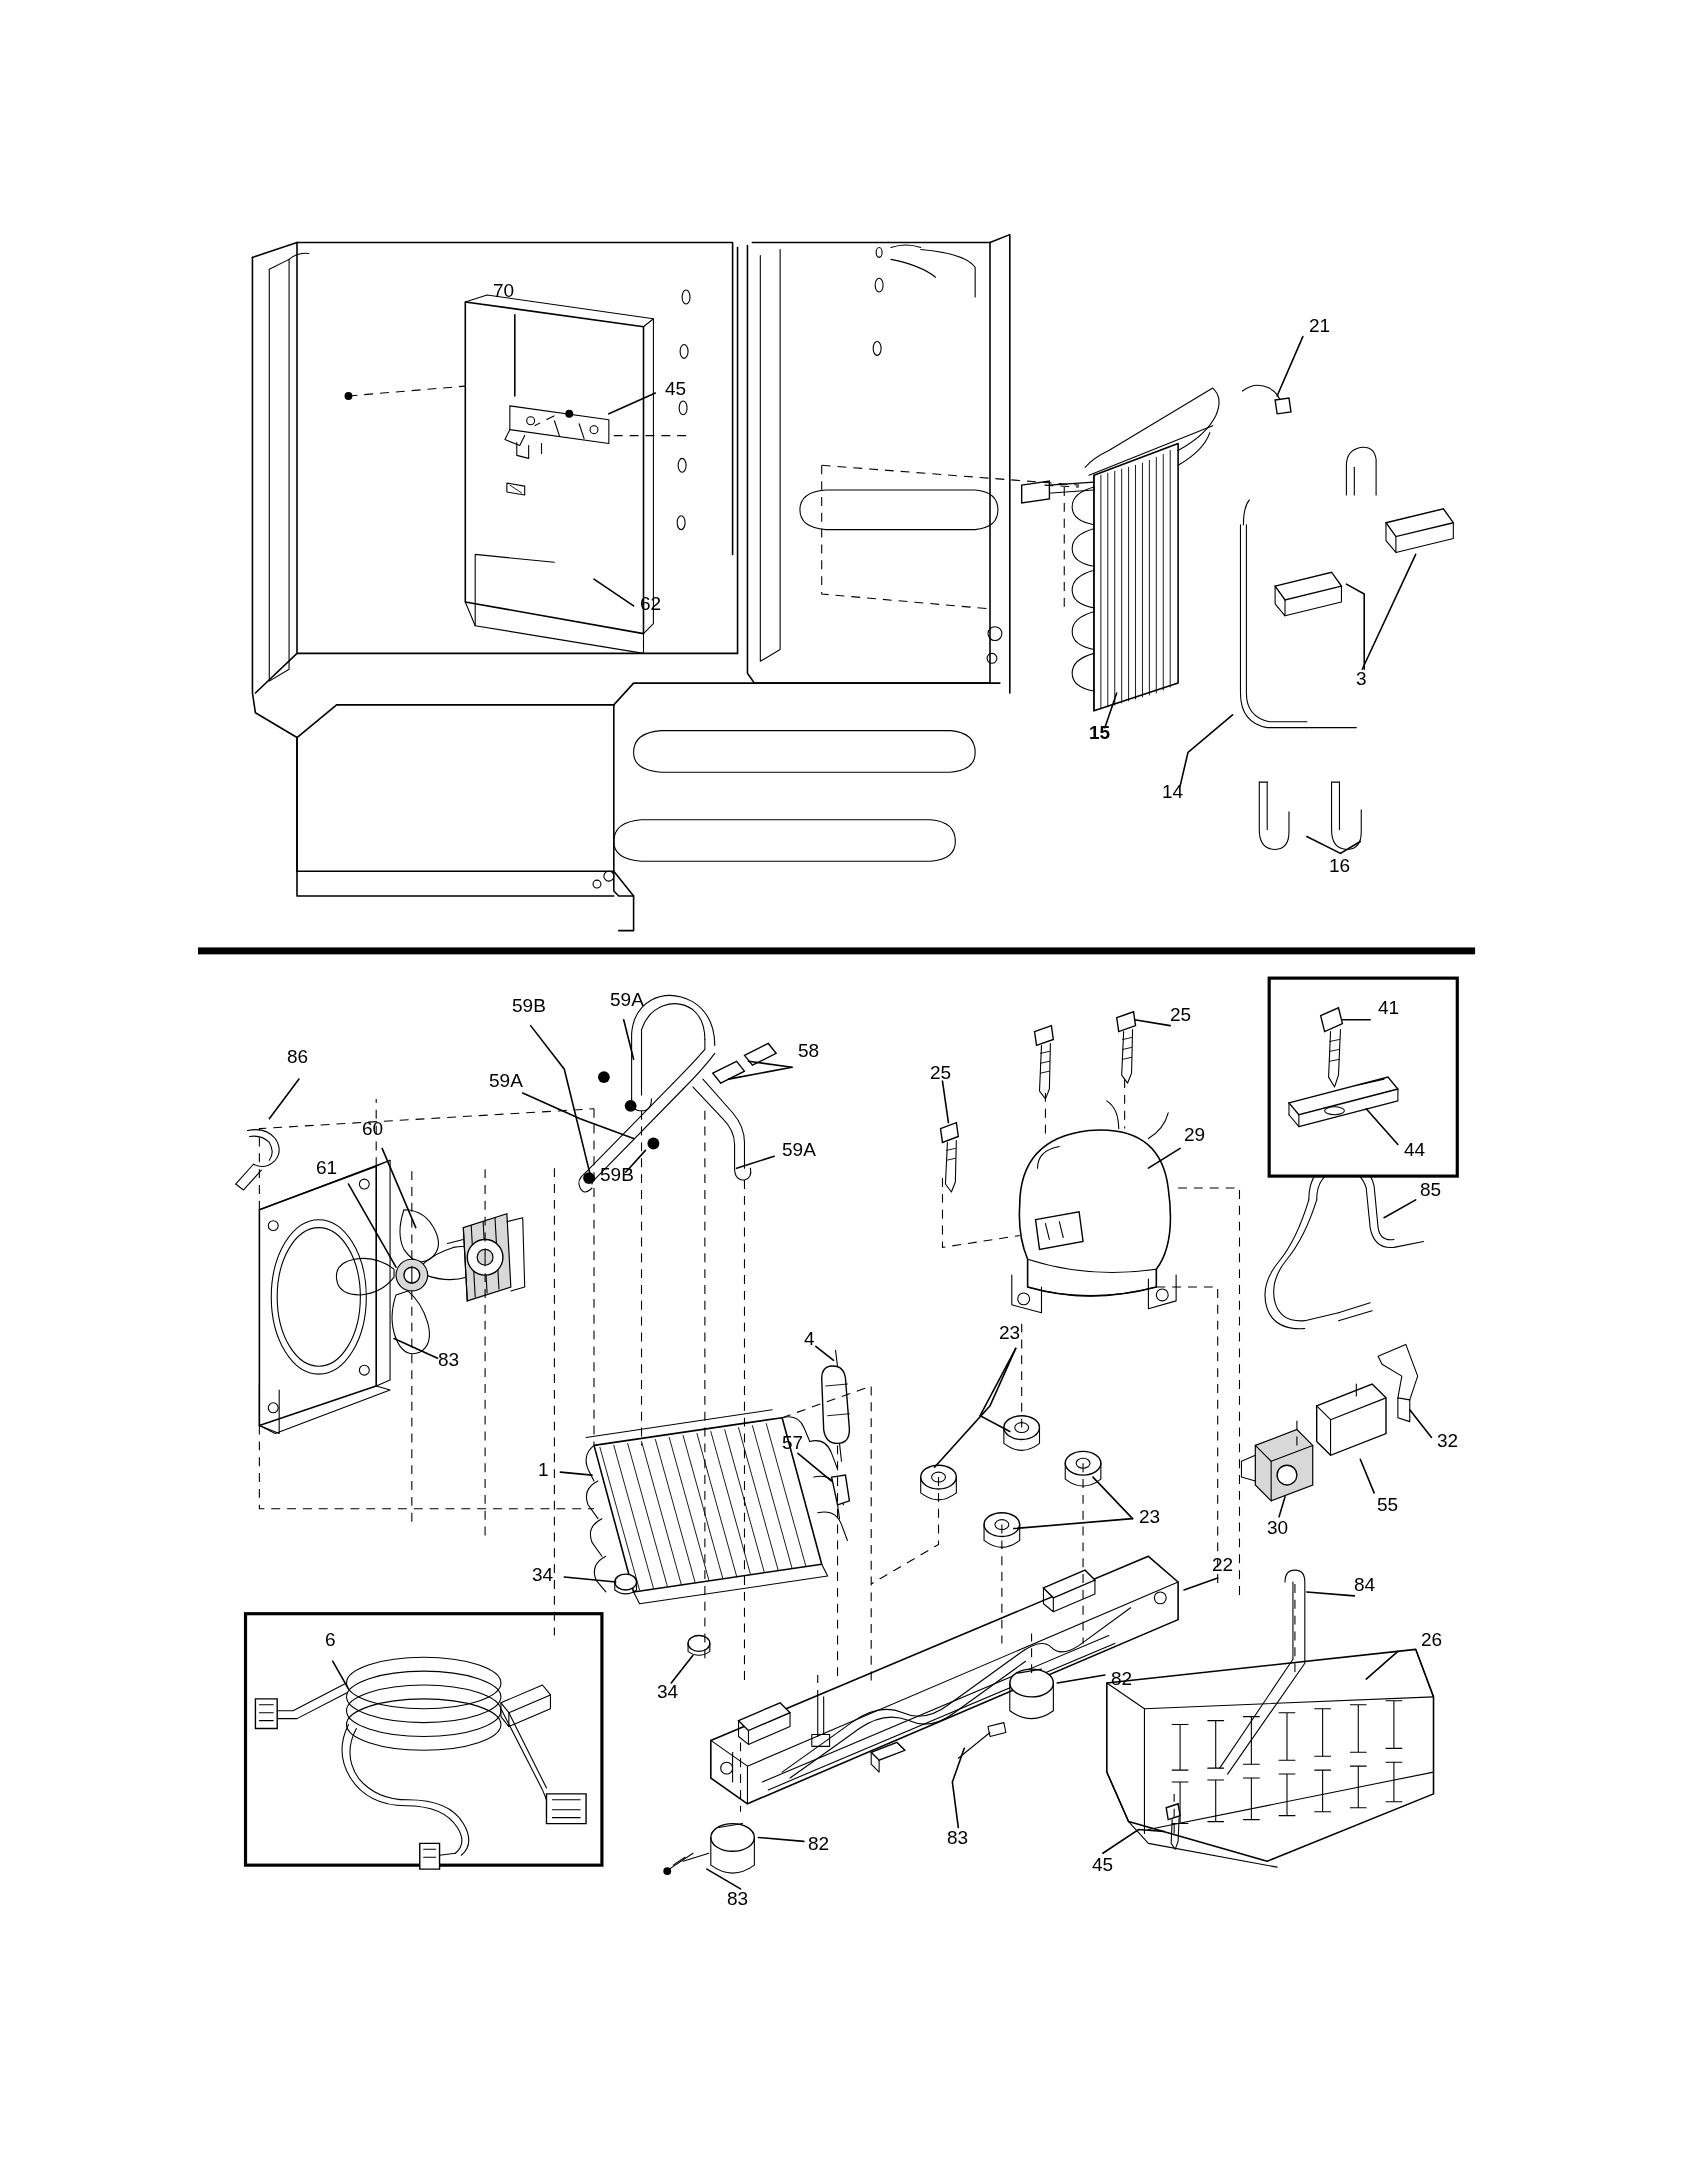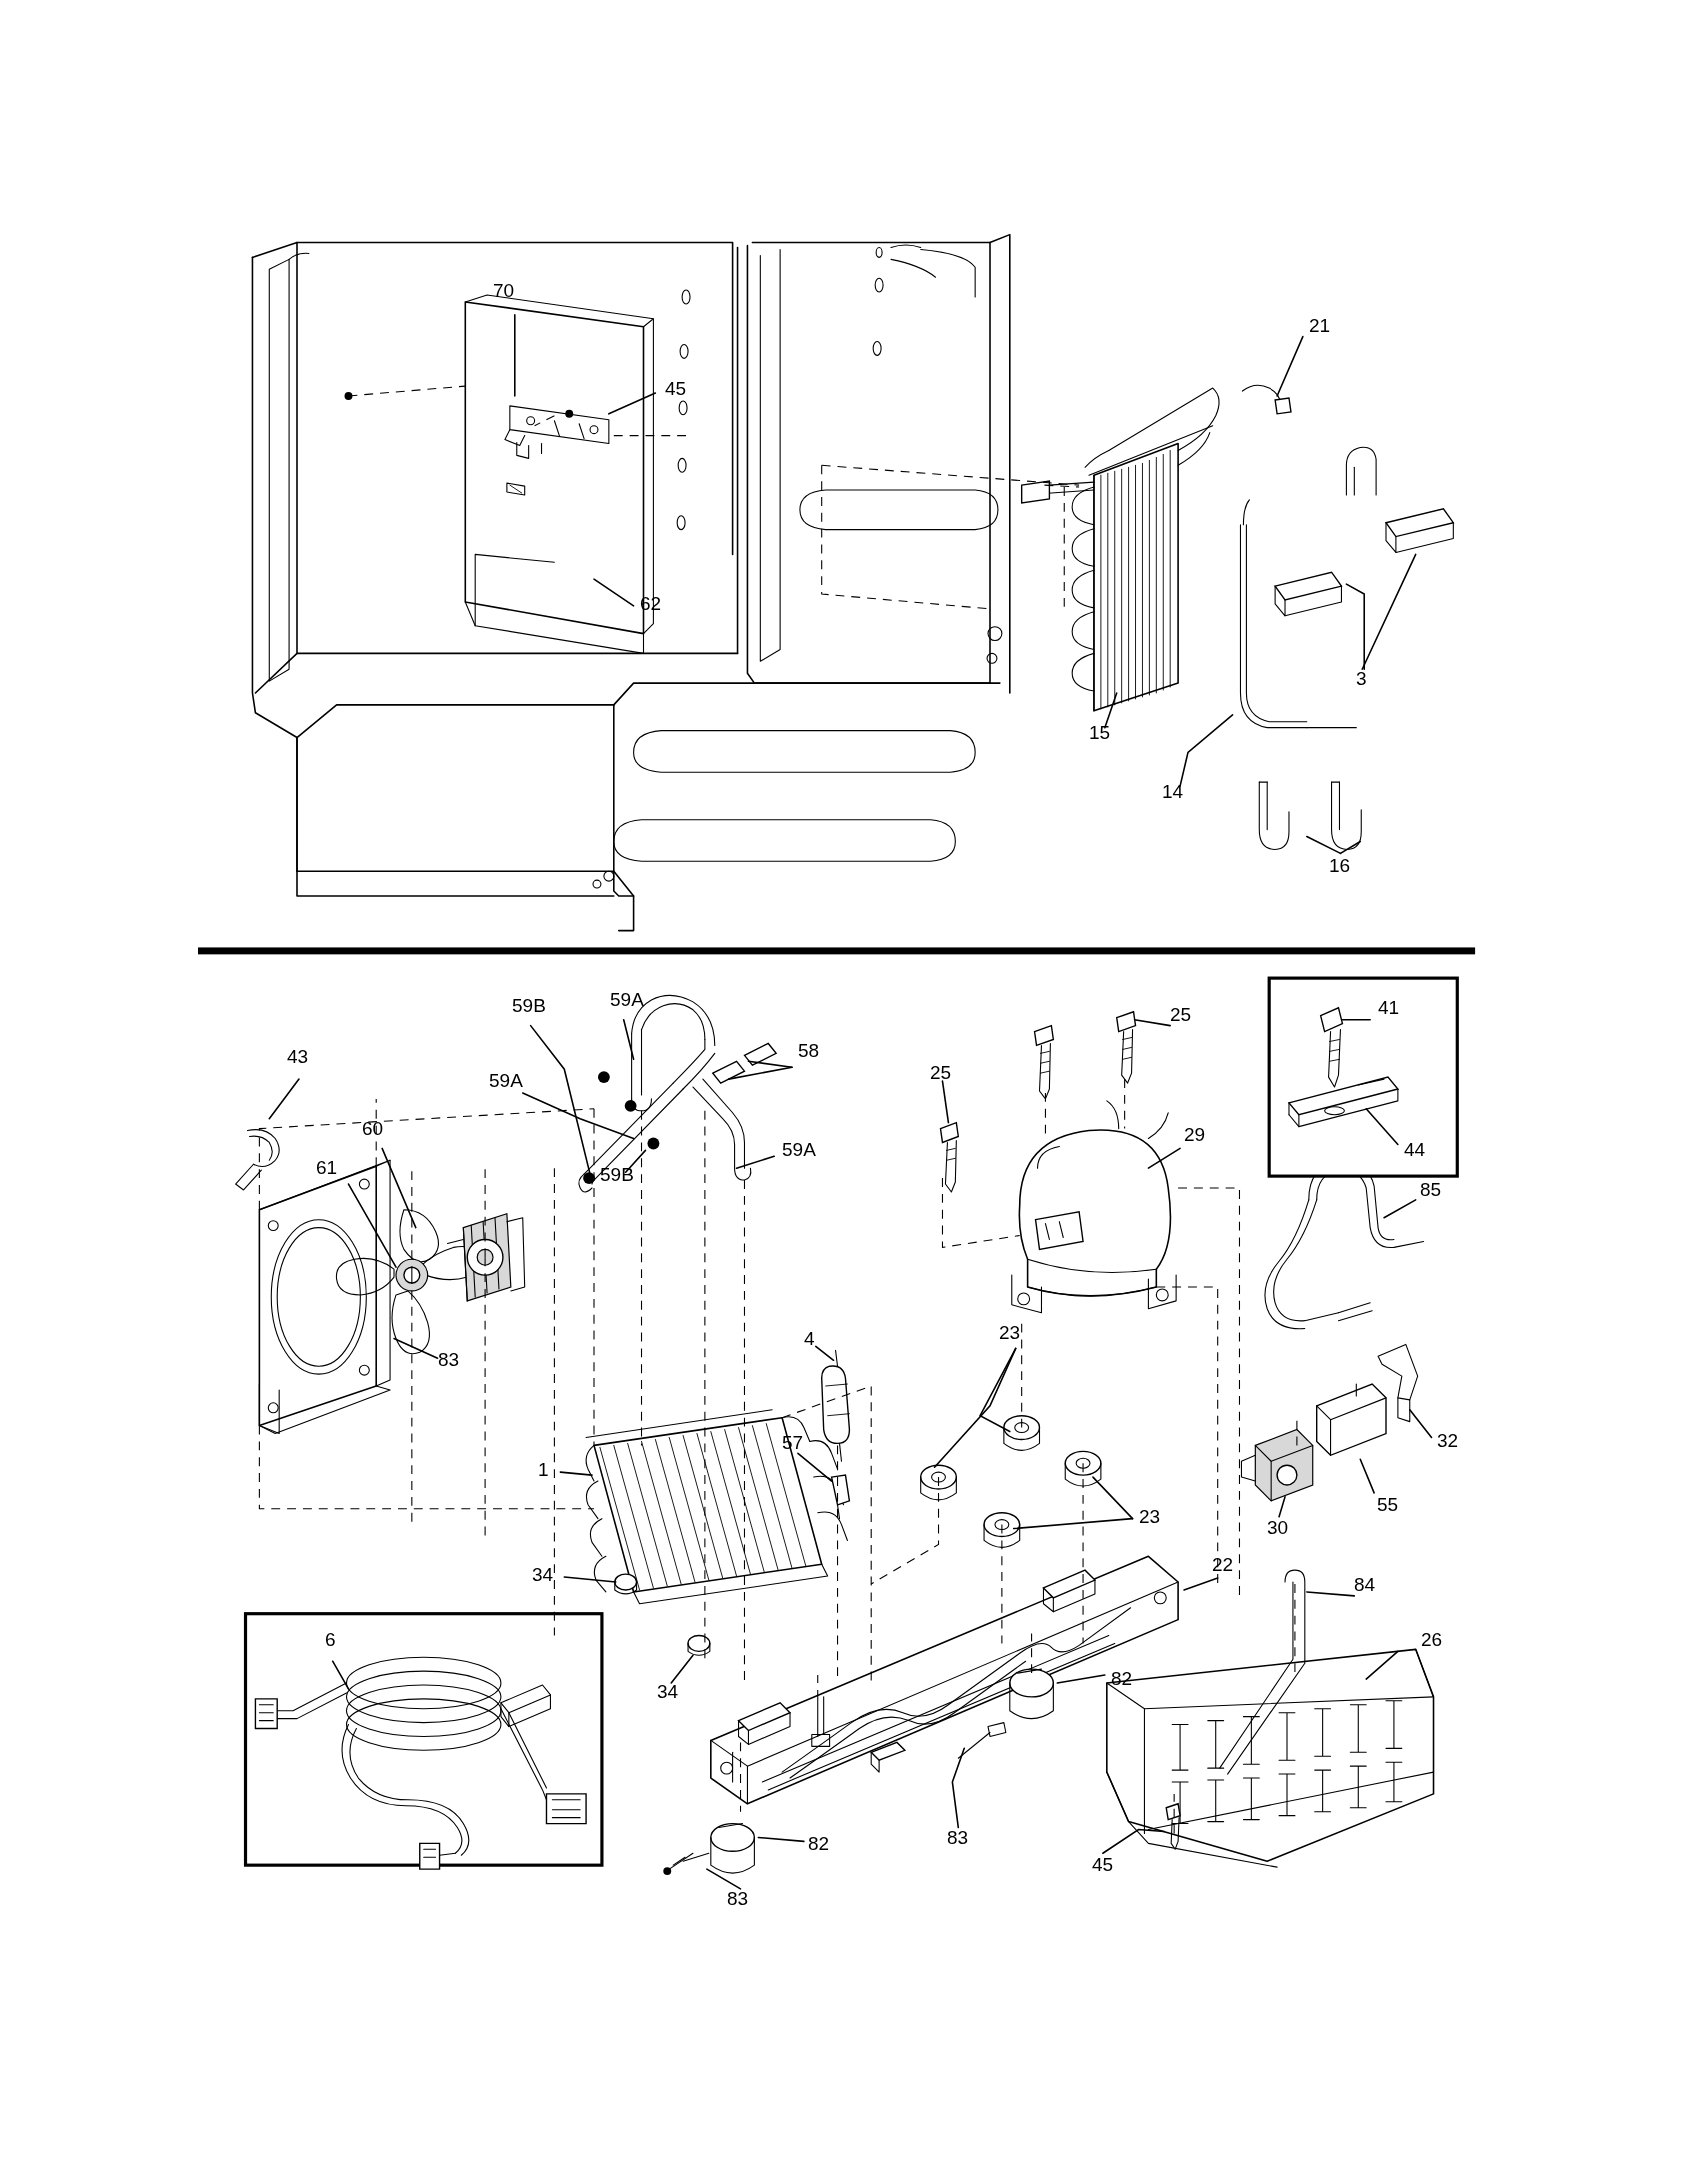--- a/index.html
+++ b/index.html
@@ -635,26 +635,26 @@
       <path d="M1114 1872 L1150 1848 L1176 1850"></path>
       <path d="M336 1678 L352 1706"></path>
     </g>
 
   </svg>
 
   <div class="callout" style="left:493px; top:281px;">70</div>
   <div class="callout" style="left:665px; top:379px;">45</div>
   <div class="callout" style="left:640px; top:594px;">62</div>
   <div class="callout" style="left:1309px; top:316px;">21</div>
-  <div class="callout" style="left:1089px; top:723px;">15</div>
+  <div class="callout" style="left:1089px; top:723px;font-weight:bold;">15</div>
   <div class="callout" style="left:1356px; top:669px;">3</div>
   <div class="callout" style="left:1162px; top:782px;">14</div>
   <div class="callout" style="left:1329px; top:856px;">16</div>
 
-  <div class="callout" style="left:287px; top:1047px;">43</div>
+  <div class="callout" style="left:287px; top:1047px;">86</div>
   <div class="callout" style="left:362px; top:1119px;">60</div>
   <div class="callout" style="left:316px; top:1158px;">61</div>
   <div class="callout" style="left:438px; top:1350px;">83</div>
   <div class="callout" style="left:512px; top:996px;">59B</div>
   <div class="callout" style="left:610px; top:990px;">59A</div>
   <div class="callout" style="left:489px; top:1071px;">59A</div>
   <div class="callout" style="left:782px; top:1140px;">59A</div>
   <div class="callout" style="left:600px; top:1165px;">59B</div>
   <div class="callout" style="left:798px; top:1041px;">58</div>
   <div class="callout" style="left:804px; top:1329px;">4</div>

